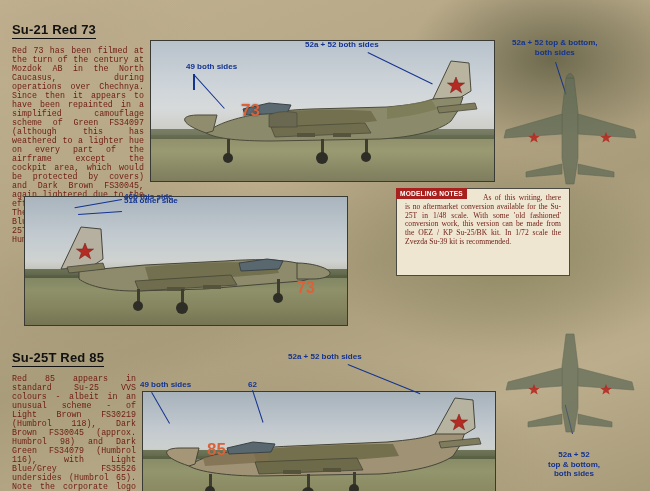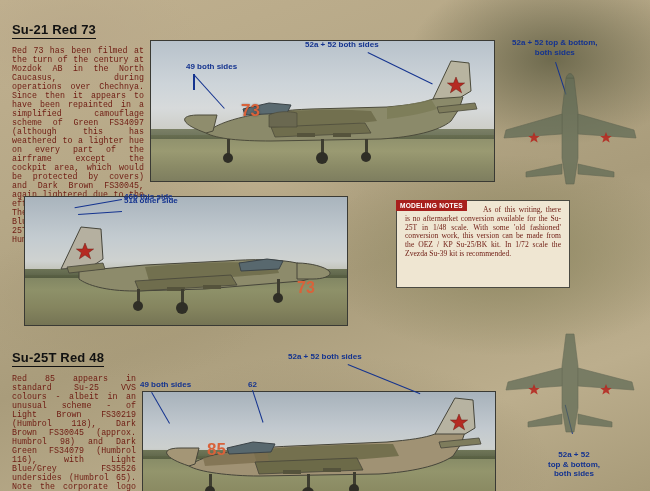--- a/index.html
+++ b/index.html
@@ -195,27 +195,27 @@
       <circle cx="113" cy="109" r="5" fill="#2f2e26"></circle>
     </svg>
     <div style="position:absolute;left:272px;top:82px;font-family:'Liberation Sans',sans-serif;font-size:16px;font-weight:bold;color:#d9623a;">73</div>
   </div>
 
   <div class="callout" style="left:124px;top:192px;">46b this side</div>
   <div class="callout" style="left:124px;top:196px;">51a other side</div>
   <div class="diag" style="left:122px;top:200px;width:48px;transform:rotate(170deg);"></div>
   <div class="diag" style="left:122px;top:212px;width:44px;transform:rotate(176deg);"></div>
 
-  <div class="notes" style="left:396px;top:188px;width:172px;height:86px;margin-top:12px;">
+  <div class="notes" style="left:396px;top:188px;width:172px;height:86px;">
     <div class="notes-tab">MODELING NOTES</div>
     <div class="notes-text" style="left:8px;top:5px;width:156px;text-indent:78px;">As of this writing, there is no aftermarket conversion available for the Su-25T in 1/48 scale. With some 'old fashioned' conversion work, this version can be made from the OEZ / KP Su-25/BK kit. In 1/72 scale the Zvezda Su-39 kit is recommended.</div>
   </div>
 
   <div class="title" style="left:12px;top:350px;">
-    <span class="under">Su-25T Red 48</span>
+    <span class="under">Su-25T Red 85</span>
   </div>
 
   <div class="body-text" style="left:12px;top:374px;width:124px;">Red 85 appears in standard Su-25 VVS colours - albeit in an unusual scheme - of Light Brown FS30219 (Humbrol 118), Dark Brown FS30045 (approx. Humbrol 98) and Dark Green FS34079 (Humbrol 116), with Light Blue/Grey FS35526 undersides (Humbrol 65). Note the corporate logo of now defunct oil company Yukos on the port engine intake.</div>
 
   <div class="photo" style="left:142px;top:391px;width:352px;height:114px;">
     <div class="sky" style="height:66px;background:linear-gradient(180deg,#a7b2bb 0%,#c2c9cf 55%,#ccd0ce 85%,#b4b4a3 100%);"></div>
     <div class="ground" style="height:50px;background:linear-gradient(180deg,#858a66 0%,#93956c 30%,#8a8a62 70%,#7b7a58 100%);"></div>
     <div style="position:absolute;left:0;right:0;top:58px;height:9px;background:linear-gradient(180deg,#666d4c 0%,#525a3e 100%);opacity:.9;"></div>
 
     <svg width="352" height="114" style="position:absolute;left:0;top:0;">

